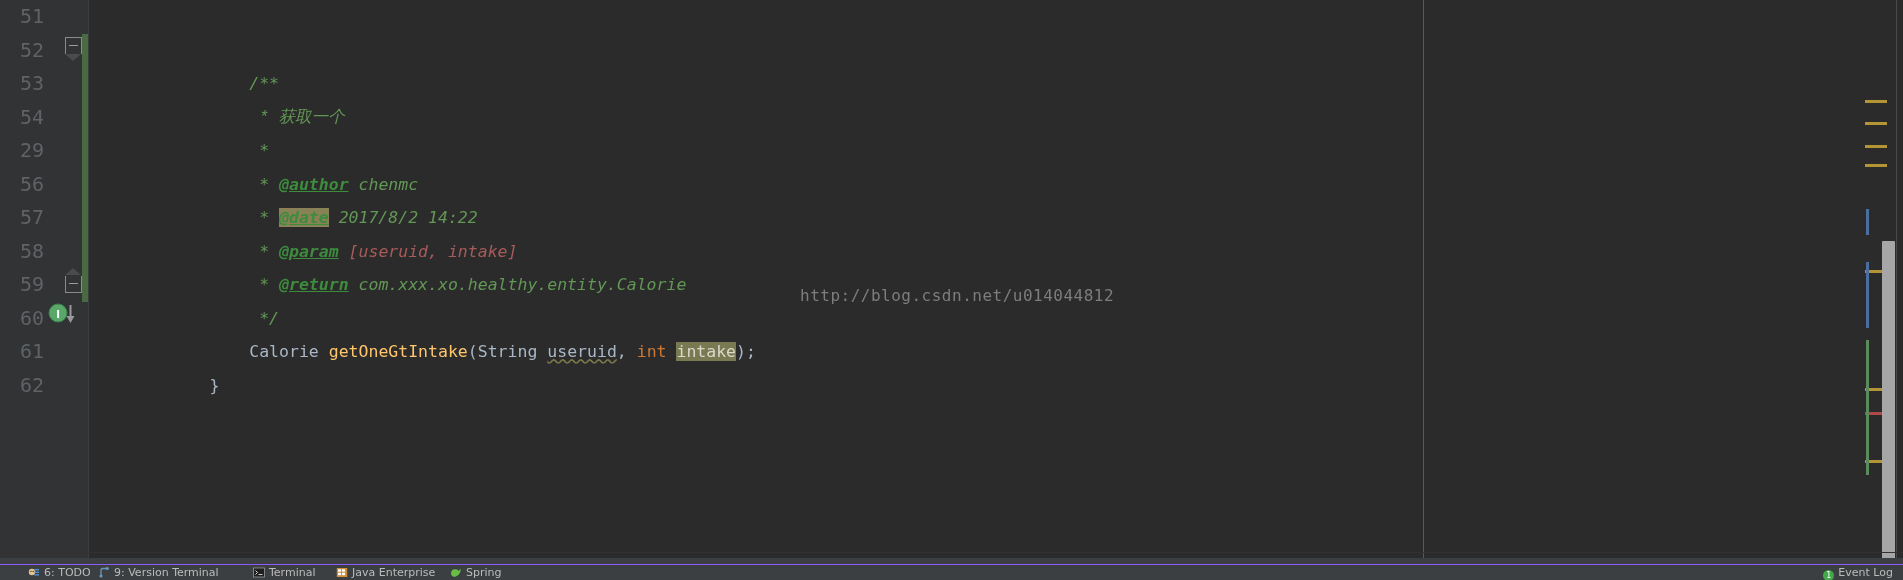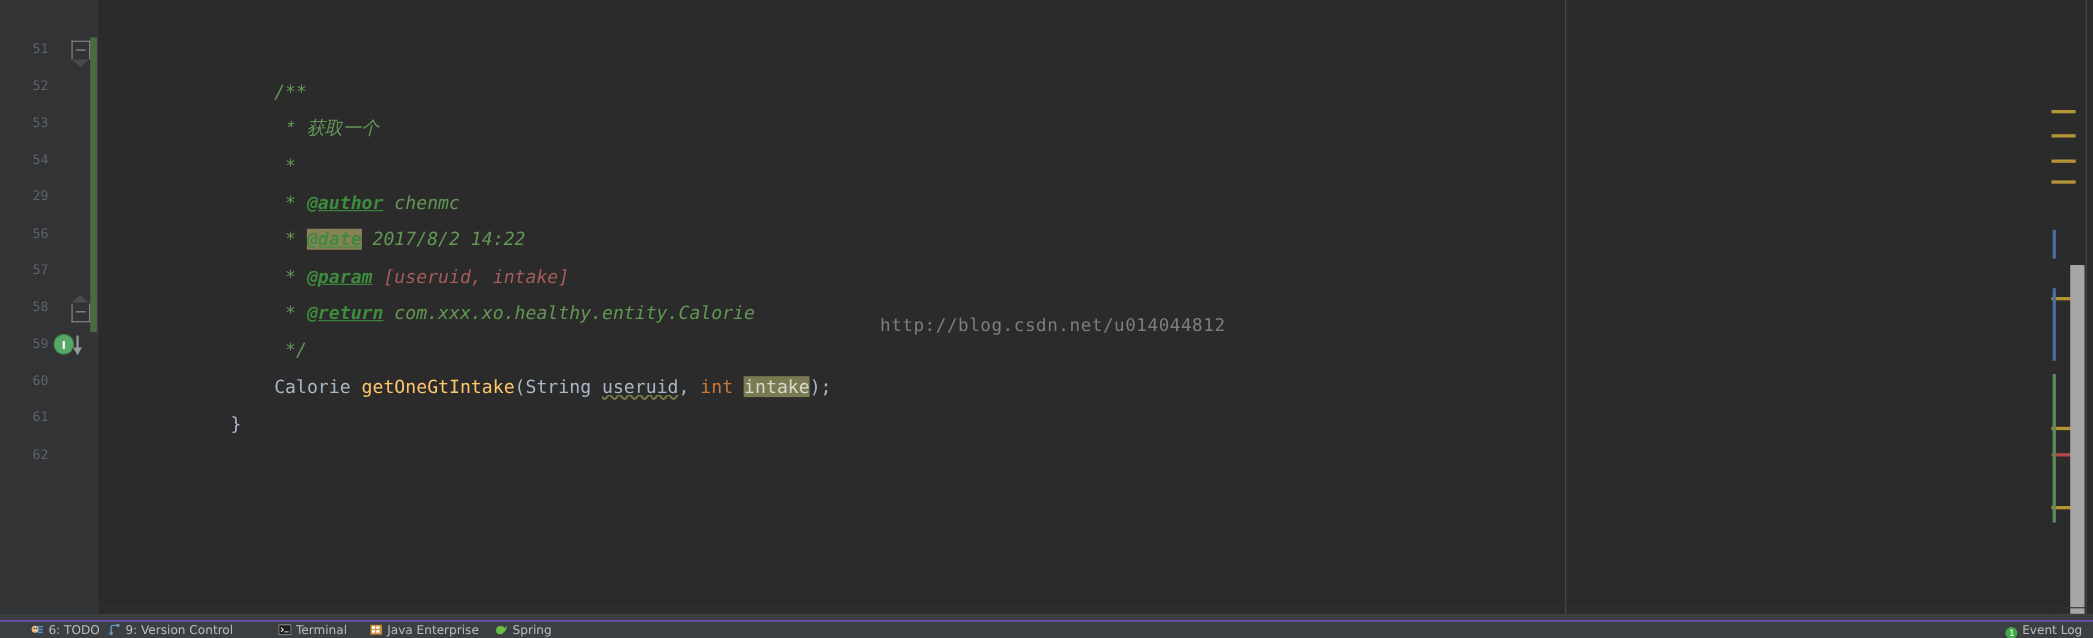--- a/index.html
+++ b/index.html
@@ -32,22 +32,21 @@
     position: absolute; left: 0;
     width: 88px; height: 33.5px;
   }
   .line-number {
     position: absolute; left: 8px; top: 0;
     width: 36px; height: 33.5px;
     line-height: 33.5px;
     text-align: right;
     color: #606366;
     font-family: "DejaVu Sans Mono", monospace;
-    font-size: 12px;
-    margin-top: 28px;
+    font-size: 20px;
   }
   
   #vcs-change-bar {
     position: absolute;
     left: 82px; top: 34px;
     width: 7px; height: 268px;
     background: #4a6b41;
   }
   
   #gutter-sep {
@@ -393,21 +392,21 @@
               <circle cx="3" cy="4.4" r="0.7" fill="#3a3a3a"></circle>
               <circle cx="5.2" cy="4.4" r="0.7" fill="#3a3a3a"></circle>
               <rect x="6.5" y="2" width="4.5" height="1.4" fill="#4a90d9"></rect>
               <rect x="6.5" y="4.6" width="4.5" height="1.4" fill="#4a90d9"></rect>
               <rect x="6.5" y="7.2" width="4.5" height="1.4" fill="#4a90d9"></rect>
             </svg></span><span>6: TODO</span></div>
         <div class="status-item" style="left: 98px;"><span class="si-icon"><svg width="12" height="11" viewBox="0 0 12 11">
               <path d="M3 9 L3 3 Q3 1.5 5 1.5 L9 1.5" stroke="#6897bb" stroke-width="1.3" fill="none"></path>
               <circle cx="3" cy="9" r="1.6" fill="#6897bb"></circle>
               <circle cx="9.3" cy="1.6" r="1.5" fill="#6897bb"></circle>
-            </svg></span><span>9: Version Control</span></div>
+            </svg></span><span>9: Version Terminal</span></div>
         <div class="status-item" style="left: 253px;"><span class="si-icon"><svg width="12" height="11" viewBox="0 0 12 11">
               <rect x="0.5" y="1" width="11" height="9" fill="#1f1f1f" stroke="#9a9a9a" stroke-width="0.8"></rect>
               <path d="M2.5 3.5 L4.5 5.5 L2.5 7.5" stroke="#d8d8d8" stroke-width="1" fill="none"></path>
               <rect x="5.5" y="7" width="4" height="0.9" fill="#d8d8d8"></rect>
             </svg></span><span>Terminal</span></div>
         <div class="status-item" style="left: 336px;"><span class="si-icon"><svg width="12" height="11" viewBox="0 0 12 11">
               <rect x="0.8" y="1" width="10.4" height="9" fill="#d0903a"></rect>
               <rect x="2" y="2.3" width="3" height="2.4" fill="#ffffff"></rect>
               <rect x="6" y="2.3" width="3" height="2.4" fill="#ffffff"></rect>
               <rect x="2" y="5.8" width="3" height="2.4" fill="#ffffff"></rect>

